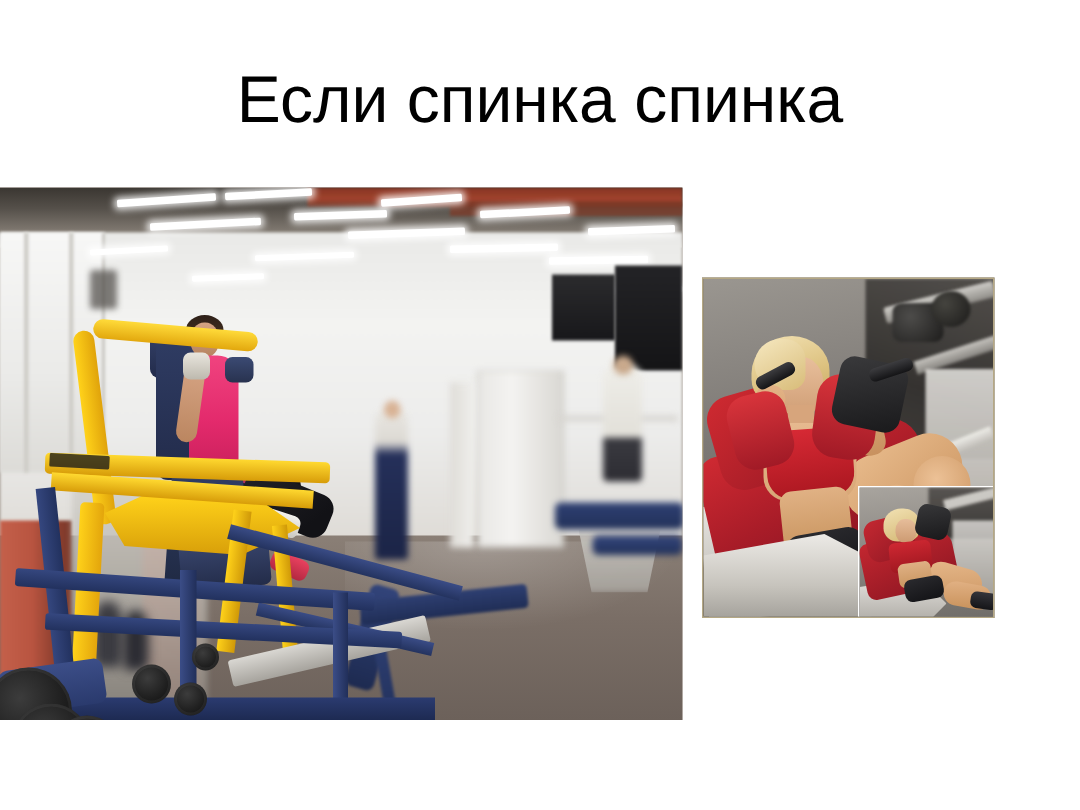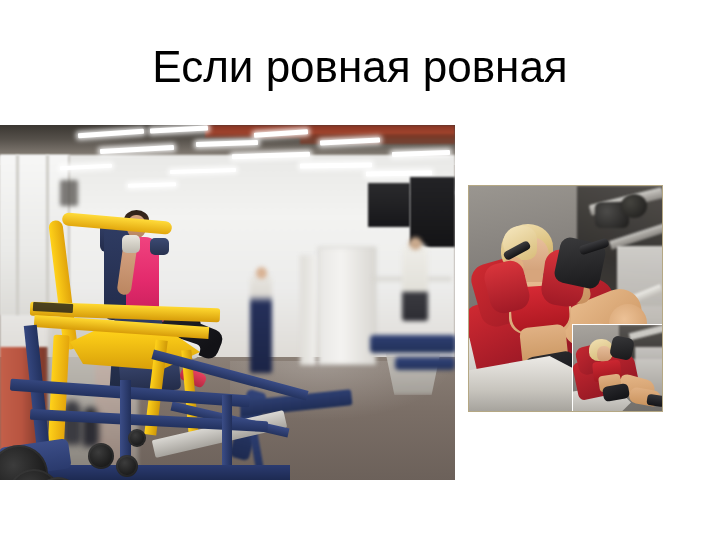--- a/index.html
+++ b/index.html
@@ -591,21 +591,21 @@
     left:0;top:60px;width:58px;height:29px;
     background:linear-gradient(180deg,#e4e2de,#b0ada7);
     clip-path:polygon(0 22%,70% 0,100% 60%,80% 100%,0 100%);
   }
 </style>
 </head>
 <body>
 
 <div class="slide">
 
-  <div class="title">Если ровная ровная</div>
+  <div class="title">Если спинка спинка</div>
 
   <div class="photo-main">
 
     <div class="pm-layer pm-ceiling"></div>
     <div class="pm-layer pm-ceilred blur-soft"></div>
     <div class="pm-layer pm-ceilred2 blur-soft"></div>
 
     <div class="pm-layer pm-wall blur-soft"></div>
     <div class="pm-layer pm-window blur-soft"></div>
     <div class="pm-layer pm-windowbar blur-soft"></div>

